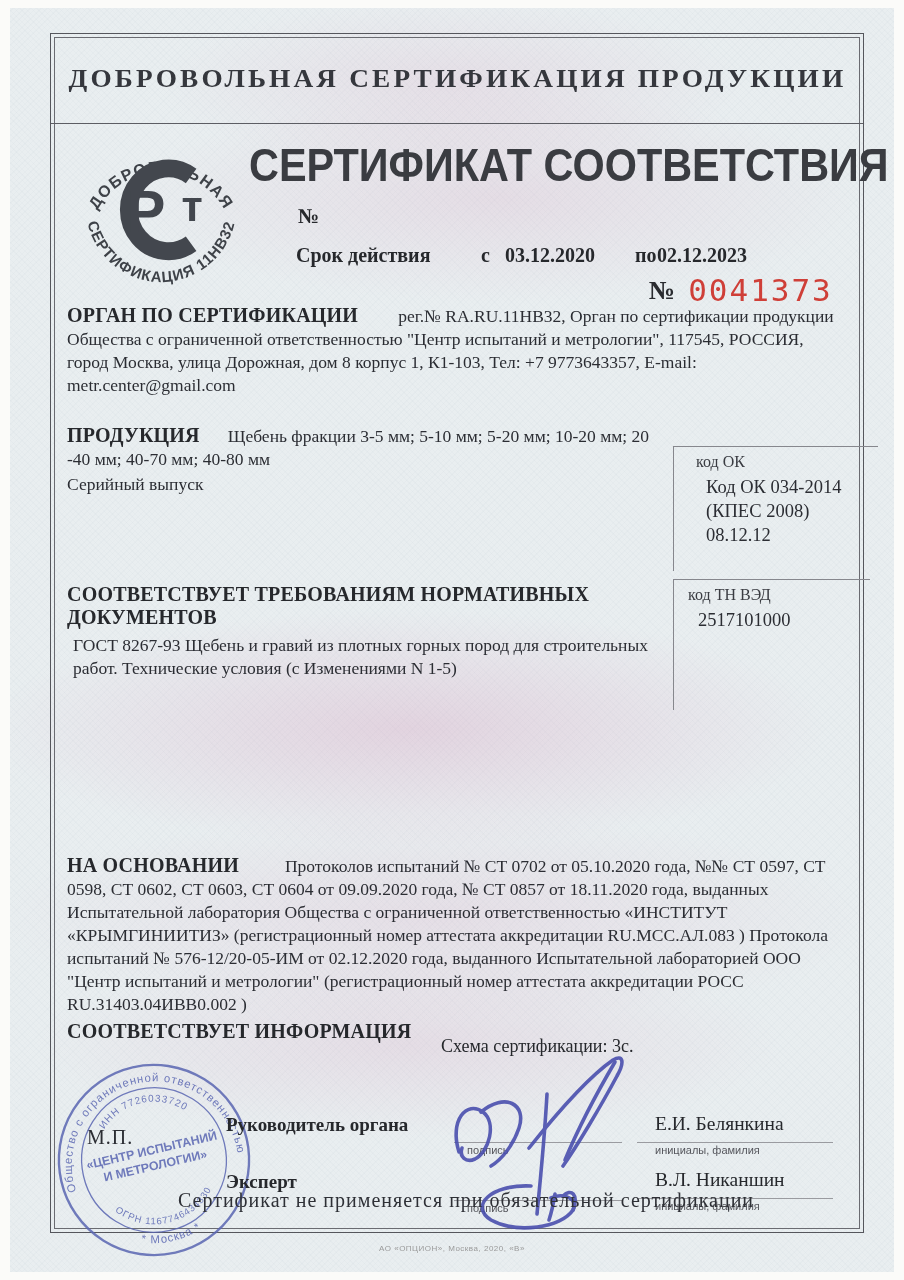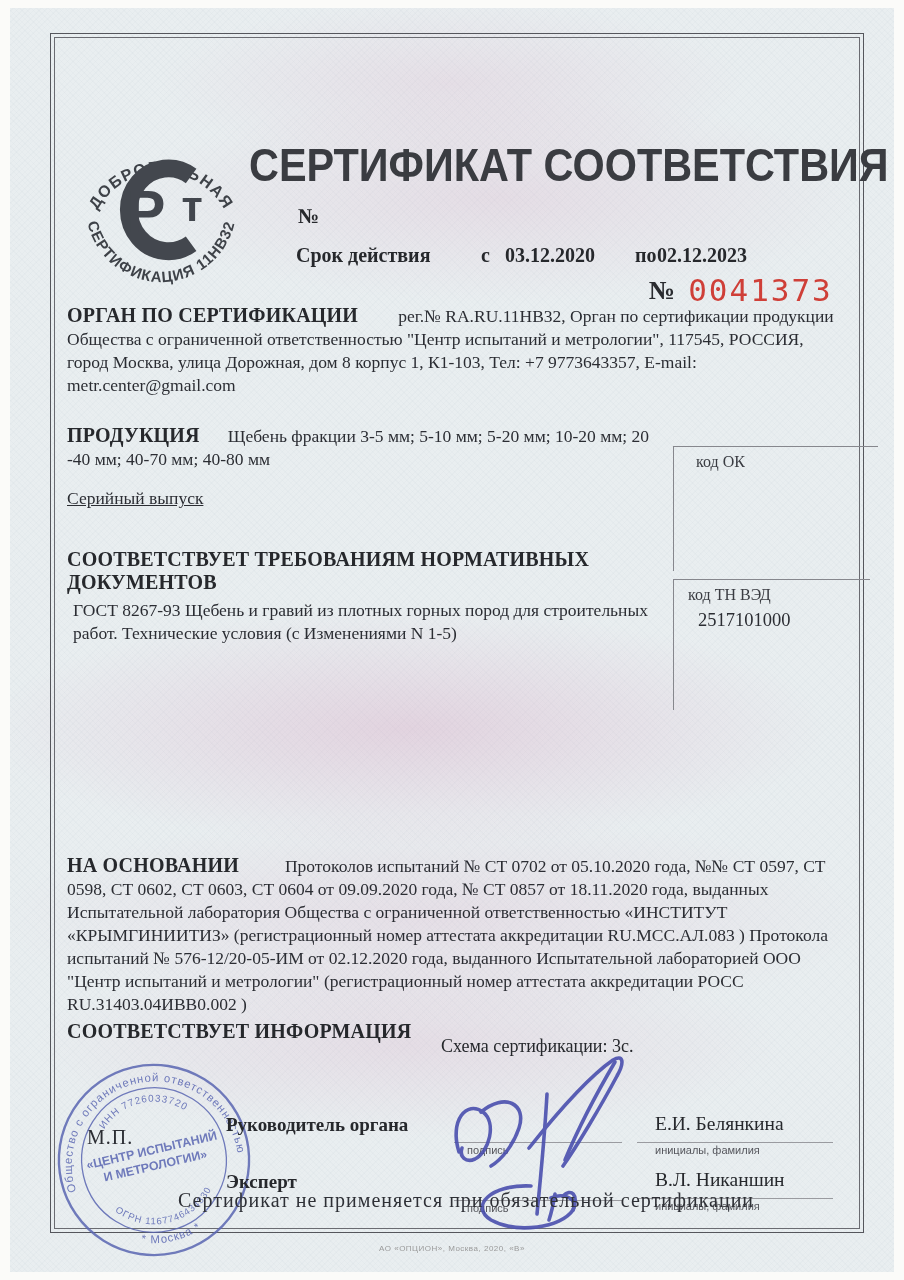--- a/index.html
+++ b/index.html
@@ -50,27 +50,27 @@
   .val-from{left:454px;top:210px;font-weight:bold;font-size:20px;}
   .val-po{left:572px;top:210px;font-weight:bold;font-size:20px;margin-left:12px;}
   .val-to{left:606px;top:210px;font-weight:bold;font-size:20px;}
   .rednum{left:598px;top:238px;white-space:nowrap;}
   .rednum .nsign{font-weight:bold;font-size:26px;color:#2a2c30;vertical-align:2px;}
   .rednum .digits{
     font-family:"DejaVu Sans Mono",monospace;font-size:31px;letter-spacing:2px;
     color:#cf3f38;margin-left:13px;
   }
   .sec{margin:0;font-size:17.5px;line-height:23px;color:#2b2d33;}
-  .sec .h{font-weight:bold;font-size:20px;color:#26282c;letter-spacing:.2px;}
+  .sec .h{font-weight:bold;font-size:20px;color:#26282c;letter-spacing:.2px;margin-top:35px;}
   .gap40{display:inline-block;width:40px;}
   .gap28{display:inline-block;width:28px;}
   .gap46{display:inline-block;width:46px;}
   .sec-organ{left:16px;top:270px;width:775px;}
   .sec-product{left:16px;top:390px;width:604px;}
-  .sec-product .line2{margin-top:16px;text-decoration:underline;}
+  .sec-product .line2{margin-top:2px;}
   .codebox{
     border-top:1px solid #86878d;border-left:1px solid #86878d;
     padding:6px 8px 6px 14px;color:#2b2d33;
   }
   .codebox .lbl{font-size:16px;color:#3a3c42;}
   .codebox .cnt{font-size:18.5px;line-height:24px;padding-left:10px;margin-top:4px;}
   .box-ok{left:622px;top:412px;width:174px;height:112px;padding-left:22px;}
   .box-tnved{left:622px;top:545px;width:174px;height:118px;}
   .sec-conf{left:16px;top:514px;width:640px;}
   .sec-conf .h{display:block;letter-spacing:.2px;}
@@ -105,20 +105,23 @@
   .stamp{left:-4px;top:1022px;width:214px;height:208px;opacity:.85;}
   .scrawl{left:378px;top:1022px;width:232px;height:185px;}
   svg text{font-family:"Liberation Sans",sans-serif;}
 </style>
 </head>
 <body>
 
 <div class="paper">
   <div class="frame">
 
+    <div class="banner">
+      <span>ДОБРОВОЛЬНАЯ СЕРТИФИКАЦИЯ ПРОДУКЦИИ</span>
+    </div>
 
     <svg class="abs logo" viewBox="0 0 190 170">
       <defs>
         <path id="lg-top" d="M 21,104 A 77,77 0 0 1 169,104"></path>
         <path id="lg-bot" d="M 16,72 A 80,80 0 1 0 174,72"></path>
       </defs>
       <text font-size="17" font-weight="bold" fill="#3e4248" letter-spacing="1.5">
         <textPath href="#lg-top" startOffset="50%" text-anchor="middle">ДОБРОВОЛЬНАЯ</textPath>
       </text>
       <text font-size="16" font-weight="bold" fill="#3e4248" letter-spacing="1">
@@ -149,20 +152,25 @@
       <span class="h">ОРГАН ПО СЕРТИФИКАЦИИ</span><span class="gap40"></span><span>рег.№ RA.RU.11НВ32, Орган по сертификации продукции Общества с ограниченной ответственностью "Центр испытаний и метрологии", 117545, РОССИЯ, город Москва, улица Дорожная, дом 8 корпус 1,  К1-103, Тел: +7 9773643357, E-mail: metr.center@gmail.com</span>
     </p>
 
     <div class="abs sec sec-product">
       <span class="h">ПРОДУКЦИЯ</span><span class="gap28"></span><span>Щебень фракции 3-5 мм; 5-10 мм; 5-20 мм; 10-20 мм; 20 -40 мм; 40-70 мм; 40-80 мм</span>
       <div class="line2">Серийный выпуск</div>
     </div>
 
     <div class="abs codebox box-ok">
       <div class="lbl">код ОК</div>
+      <div class="cnt">
+        <div>Код ОК 034-2014</div>
+        <div>(КПЕС 2008)</div>
+        <div>08.12.12</div>
+      </div>
     </div>
 
     <div class="abs sec sec-conf">
       <span class="h">СООТВЕТСТВУЕТ ТРЕБОВАНИЯМ НОРМАТИВНЫХ ДОКУМЕНТОВ</span>
       <span class="txt">ГОСТ 8267-93 Щебень и гравий из плотных горных пород для строительных работ. Технические условия (с Изменениями N 1-5)</span>
     </div>
 
     <div class="abs codebox box-tnved">
       <div class="lbl">код ТН ВЭД</div>
       <div class="cnt">

